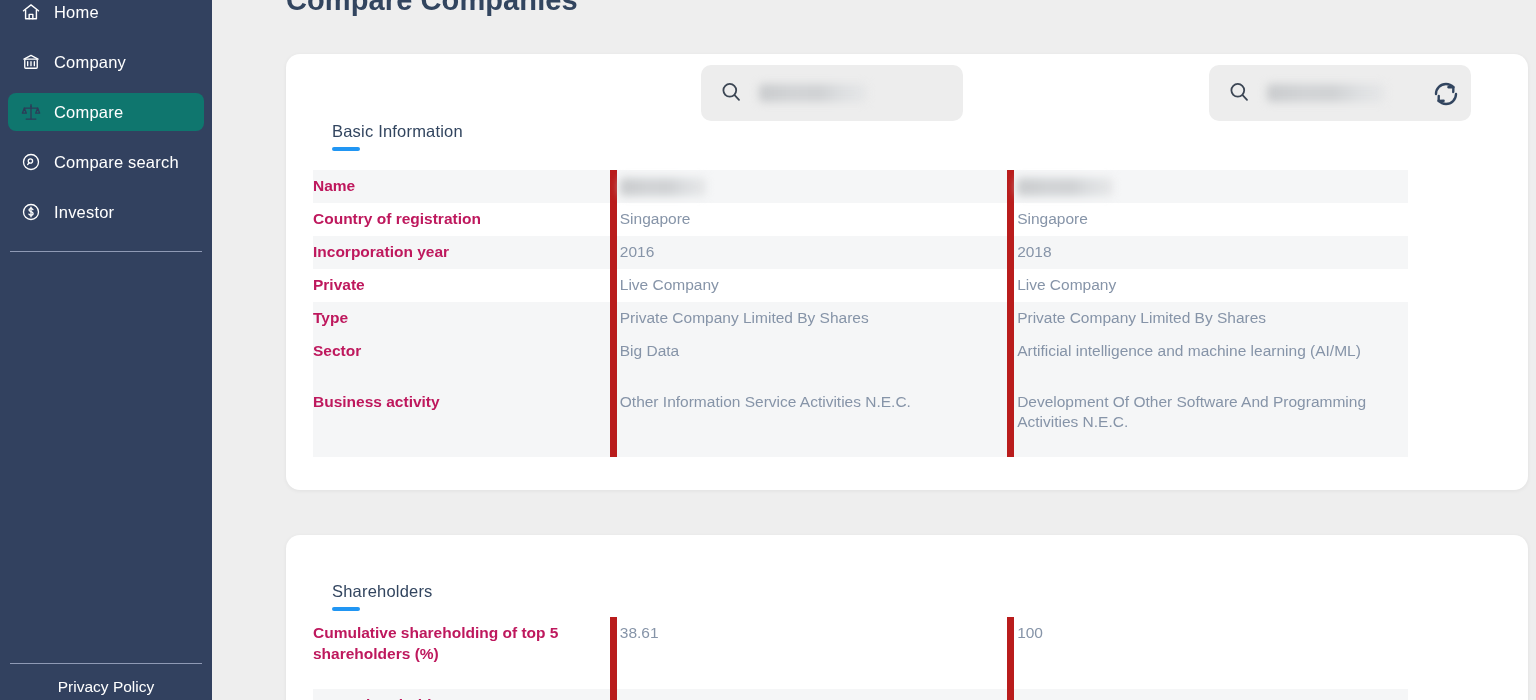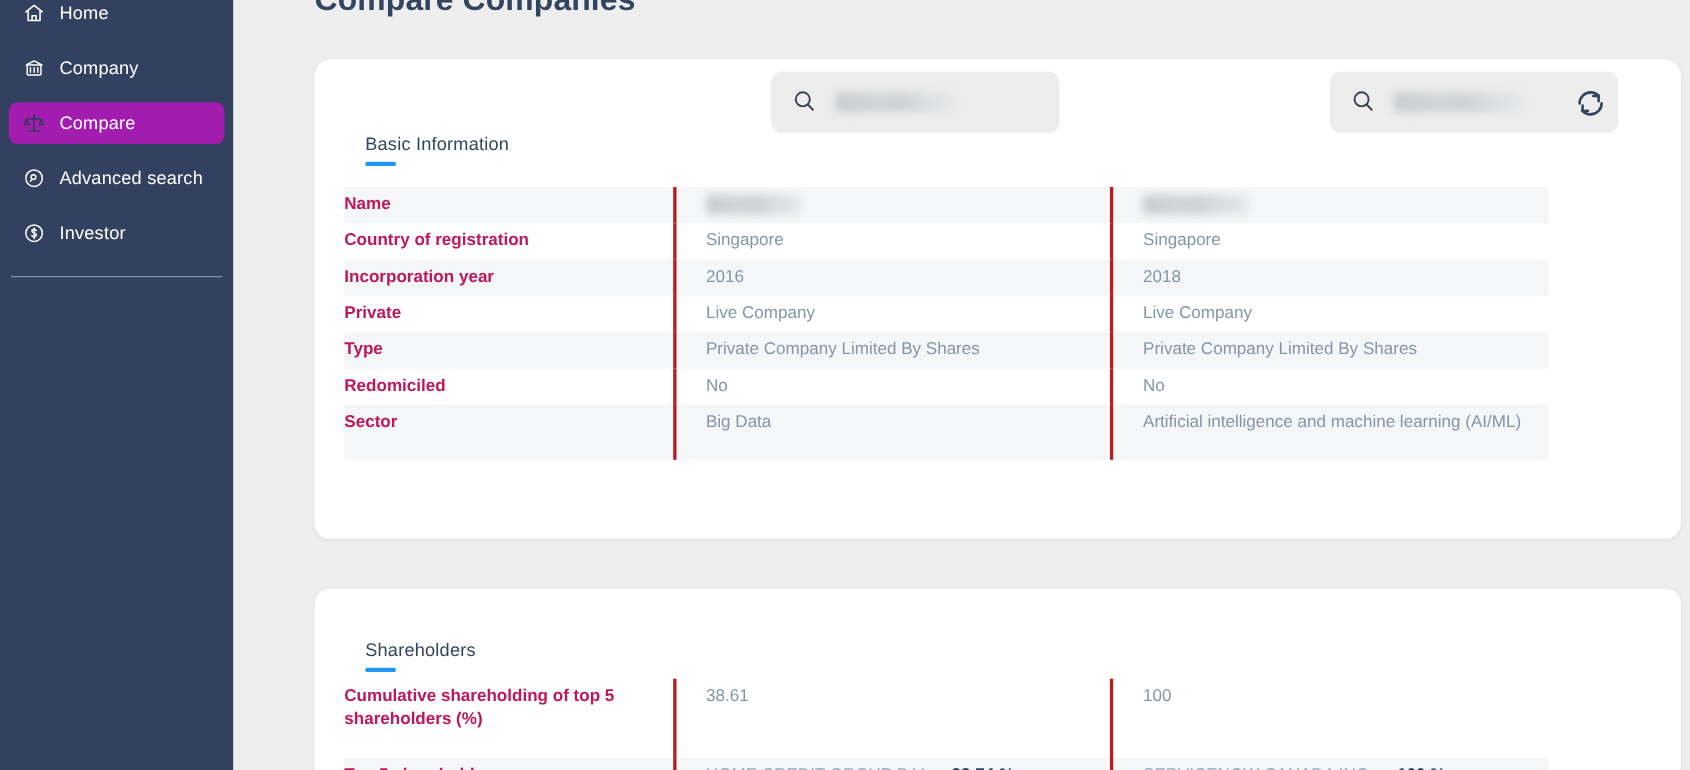--- a/index.html
+++ b/index.html
@@ -37,21 +37,21 @@
     margin: 0 8px 12px 8px;
     padding: 0 12px;
     border-radius: 8px;
     color: #ffffff;
     font-size: 16.5px;
     letter-spacing: .2px;
     cursor: pointer;
     white-space: nowrap;
   }
   .nav-item.active {
-    background: #a21caf;
+    background: #0f766e;
     color: #ffffff;
   }
   .nav-item .nav-icon {
     width: 22px; height: 22px;
     margin-right: 12px;
     flex: none;
     display: flex; align-items: center; justify-content: center;
   }
   .nav-item .nav-icon svg { display: block; }
 
@@ -183,23 +183,23 @@
     line-height: 1.35;
   }
   .cmp-table td.lbl {
     color: #be185d;
     font-weight: 700;
     padding-left: 0;
     padding-right: 14px;
   }
   .cmp-table td.val {
     color: #8694a8;
-    padding-left: 27px;
+    padding-left: 3px;
     padding-right: 14px;
-    border-left: 3px solid #b91c1c;
+    border-left: 7px solid #b91c1c;
   }
   .cmp-table td.tall { padding-bottom: 24px; }
 
   .sh-row { display: flex; align-items: baseline; }
   .sh-name { color: #9aa6b6; }
   .sh-pct { color: #32455f; font-weight: 700; margin-left: 22px; }
 </style>
 </head>
 <body>
 
@@ -245,37 +245,41 @@
       </div>
 
       <div class="nav-item">
         <span class="nav-icon">
           <svg width="20" height="20" viewBox="0 0 24 24" fill="none" stroke="#ffffff" stroke-width="1.6" stroke-linecap="round" stroke-linejoin="round">
             <circle cx="12" cy="12" r="9"></circle>
               <circle cx="11.3" cy="10.8" r="2.6"></circle>
               <path d="M9.7 12.9 8 15.2"></path>
           </svg>
         </span>
-        <span>Advanced search</span>
+        <span>Compare search</span>
       </div>
 
       <div class="nav-item">
         <span class="nav-icon">
           <svg width="20" height="20" viewBox="0 0 24 24" fill="none" stroke="#ffffff" stroke-width="1.6" stroke-linecap="round" stroke-linejoin="round">
             <circle cx="12" cy="12" r="9"></circle>
             <path d="M14.3 9.1c-.5-.8-1.4-1.2-2.4-1.2-1.3 0-2.3.7-2.3 1.8 0 2.6 4.9 1.3 4.9 4.1 0 1.2-1.1 2-2.5 2-1.1 0-2-.4-2.5-1.2"></path>
             <path d="M12 6.2v11.6"></path>
           </svg>
         </span>
         <span>Investor</span>
       </div>
 
       <div id="sidebar-divider"></div>
     </div>
 
+    <div id="sidebar-footer">
+      <div id="footer-divider"></div>
+      <div id="privacy-policy">Privacy Policy</div>
+    </div>
   </nav>
 
   <div id="main">
 
     <h1 id="page-title">Compare Companies</h1>
 
     <section class="card" id="card-basic">
 
       <div class="search-box" id="search-box-1">
         <span class="search-ico">
@@ -331,29 +335,29 @@
           <tr>
             <td class="lbl">Private</td>
             <td class="val">Live Company</td>
             <td class="val">Live Company</td>
           </tr>
           <tr class="stripe">
             <td class="lbl">Type</td>
             <td class="val">Private Company Limited By Shares</td>
             <td class="val">Private Company Limited By Shares</td>
           </tr>
-          <tr>
-            <td class="lbl">Redomiciled</td>
-            <td class="val">No</td>
-            <td class="val">No</td>
-          </tr>
           <tr class="stripe">
             <td class="lbl tall">Sector</td>
             <td class="val tall">Big Data</td>
             <td class="val tall">Artificial intelligence and machine learning (AI/ML)</td>
+          </tr>
+          <tr class="stripe">
+            <td class="lbl tall">Business activity</td>
+            <td class="val tall">Other Information Service Activities N.E.C.</td>
+            <td class="val tall">Development Of Other Software And Programming Activities N.E.C.</td>
           </tr>
         </tbody>
       </table>
     </section>
 
     <div id="refresh-button">
       <svg width="30" height="30" viewBox="0 0 24 24" fill="none" stroke="#32455f" stroke-width="1.9" stroke-linecap="round" stroke-linejoin="round">
         <path d="M20 12a8 8 0 0 1-8 8 8 8 0 0 1-5.9-2.6"></path>
         <path d="M4 12a8 8 0 0 1 8-8 8 8 0 0 1 5.9 2.6"></path>
         <path d="M6.2 13.6 6.1 17.6l4-.2"></path>

